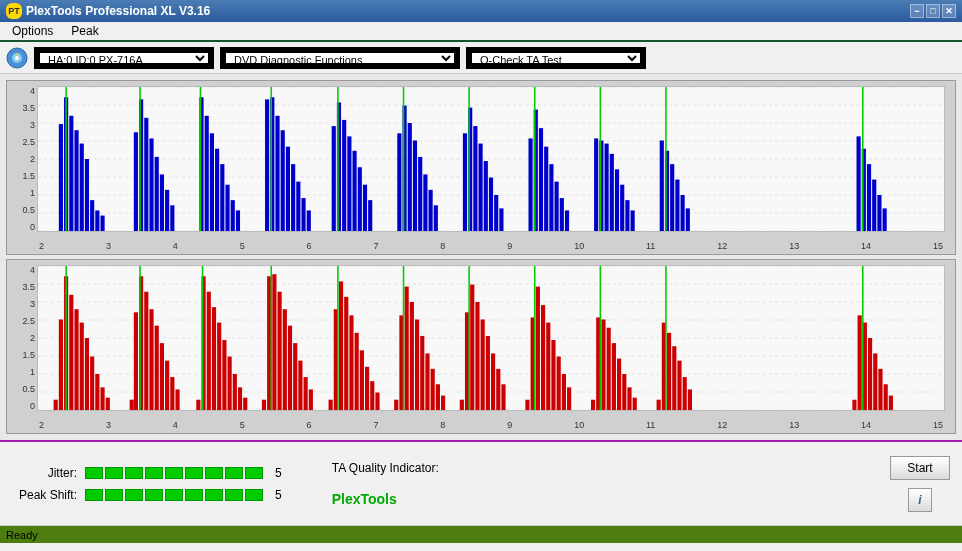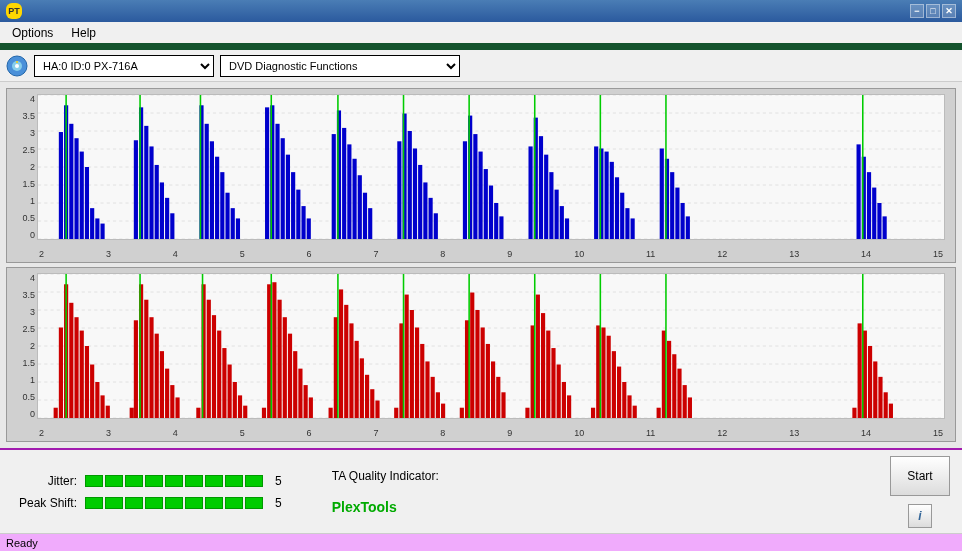--- a/index.html
+++ b/index.html
@@ -54,25 +54,25 @@
       font-size: 9px;
       cursor: pointer;
       display: flex;
       align-items: center;
       justify-content: center;
     }
 
     
     .menu-bar {
       background: #f0f0f0;
-      height: 28px;
+      height: 20px;
       display: flex;
       align-items: center;
       padding: 0 4px;
-      border-bottom: 7px solid #14532d;
+      border-bottom: 2px solid #14532d;
       gap: 2px;
     }
     .menu-item {
       padding: 2px 8px;
       cursor: pointer;
       font-size: 12px;
     }
 
     
     .toolbar {
@@ -85,21 +85,21 @@
       border-bottom: 1px solid #ccc;
     }
     .drive-selector {
       display: flex;
       align-items: center;
       gap: 4px;
     }
     select {
       height: 22px;
       font-size: 11px;
-      border: 1px solid #000000;
+      border: 6px solid #000000;
       background: white;
       padding: 0 4px;
     }
     .toolbar select:first-of-type { width: 180px; }
     .toolbar select:nth-of-type(2) { width: 240px; }
     .toolbar select:nth-of-type(3) { width: 180px; }
 
     
     .main-area {
       background: #e8e8e8;
@@ -207,21 +207,21 @@
 
     .start-section {
       margin-left: auto;
       display: flex;
       flex-direction: column;
       gap: 8px;
       align-items: center;
     }
     .start-btn {
       width: 60px;
-      height: 40px;
+      height: 24px;
       background: linear-gradient(to bottom, #ffffff, #dcdcdc);
       border: 1px solid #999;
       font-size: 12px;
       cursor: pointer;
       display: flex;
       align-items: center;
       justify-content: center;
     }
 
     .info-btn {
@@ -234,65 +234,69 @@
       display: flex;
       align-items: center;
       justify-content: center;
       color: #336699;
       font-weight: bold;
       font-style: italic;
     }
 
     
     .status-bar {
-      background: #f0abfc;
+      background: #4d7c0f;
       height: 18px;
       display: flex;
       align-items: center;
       padding: 0 6px;
       border-top: 1px solid #ccc;
       font-size: 11px;
     }
   </style>
 </head>
 <body>
 
 <div class="title-bar">
   <div class="title-bar-left">
     <div class="title-bar-icon">
       <span>PT</span>
     </div>
+    <span>PlexTools Professional XL V3.16</span>
   </div>
   <div class="title-bar-controls">
     <div class="title-btn">−</div>
     <div class="title-btn">□</div>
     <div class="title-btn close-btn">✕</div>
   </div>
 </div>
 
 <div class="menu-bar">
   <div class="menu-item">Options</div>
-  <div class="menu-item">Help</div>
+  <div class="menu-item">Peak</div>
 </div>
 
 <div class="toolbar">
   <div class="drive-selector">
 
     <svg width="22" height="22" viewBox="0 0 22 22">
       <circle cx="11" cy="11" r="10" fill="#4a90d9" stroke="#2266aa" stroke-width="1"></circle>
       <circle cx="11" cy="11" r="5" fill="#87ceeb"></circle>
       <circle cx="11" cy="11" r="2" fill="white"></circle>
       <circle cx="11" cy="7" r="1" fill="#ffcc00"></circle>
     </svg>
   </div>
   <select>
     <option>HA:0 ID:0  PX-716A</option>
   </select>
   <select>
     <option>DVD Diagnostic Functions</option>
+  </select>
+  <select>
+    <option>Q-Check TA Test</option>
   </select>
 </div>
 
 <div class="main-area">
 
   <div class="chart-container">
 
     <div class="y-axis">
       <span>0</span>
       <span>0.5</span>

